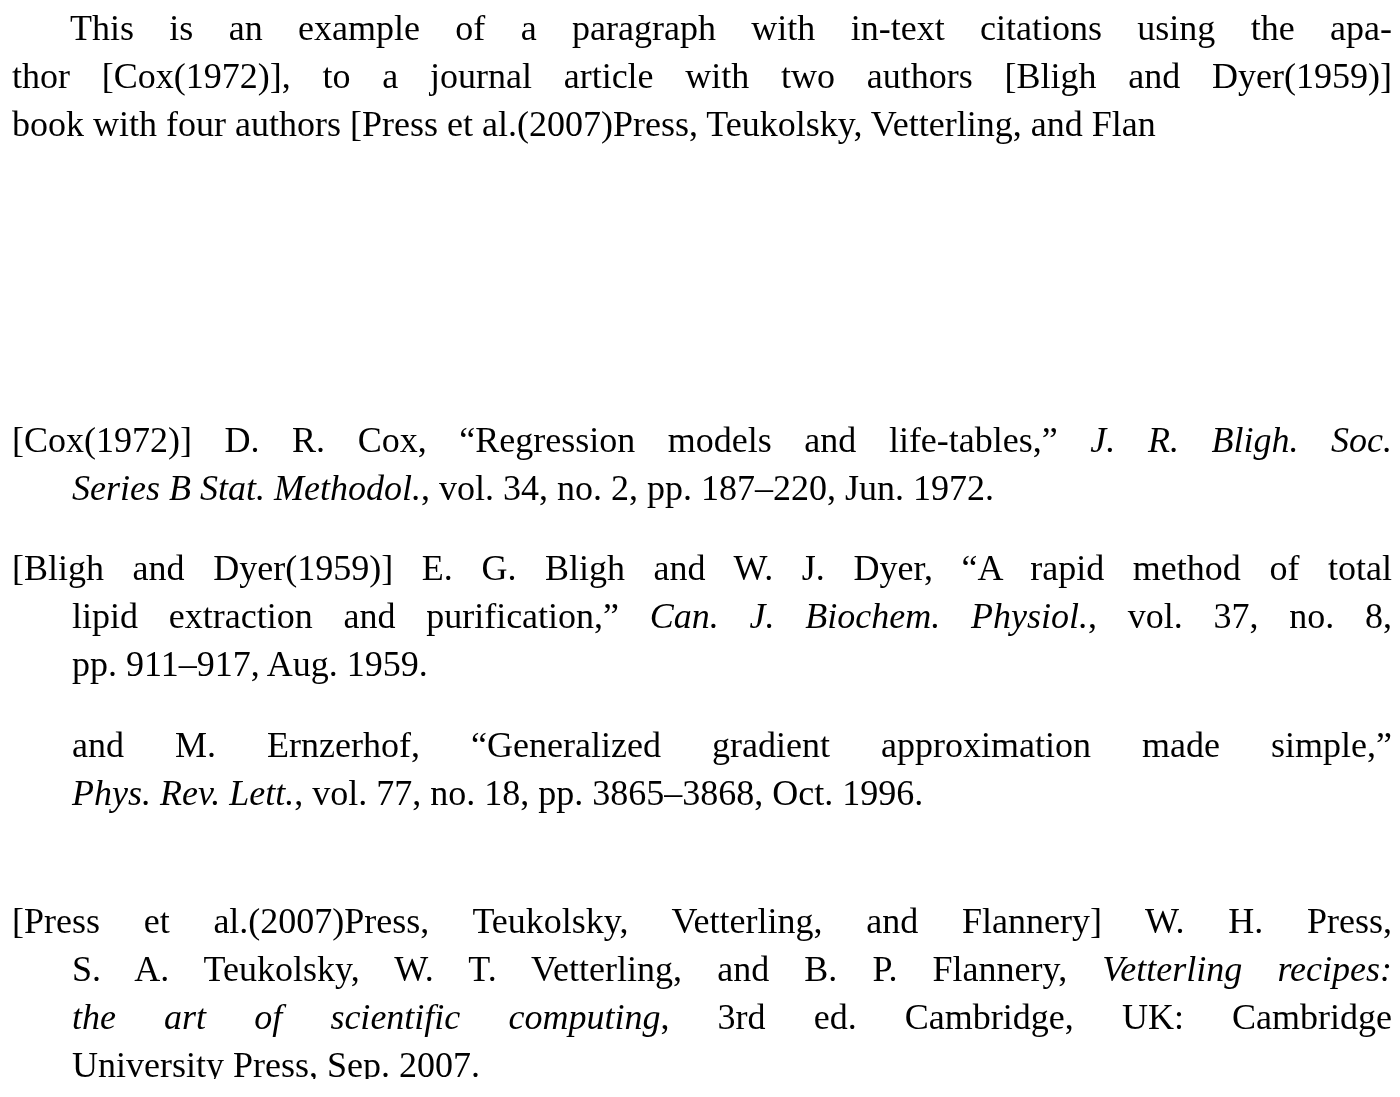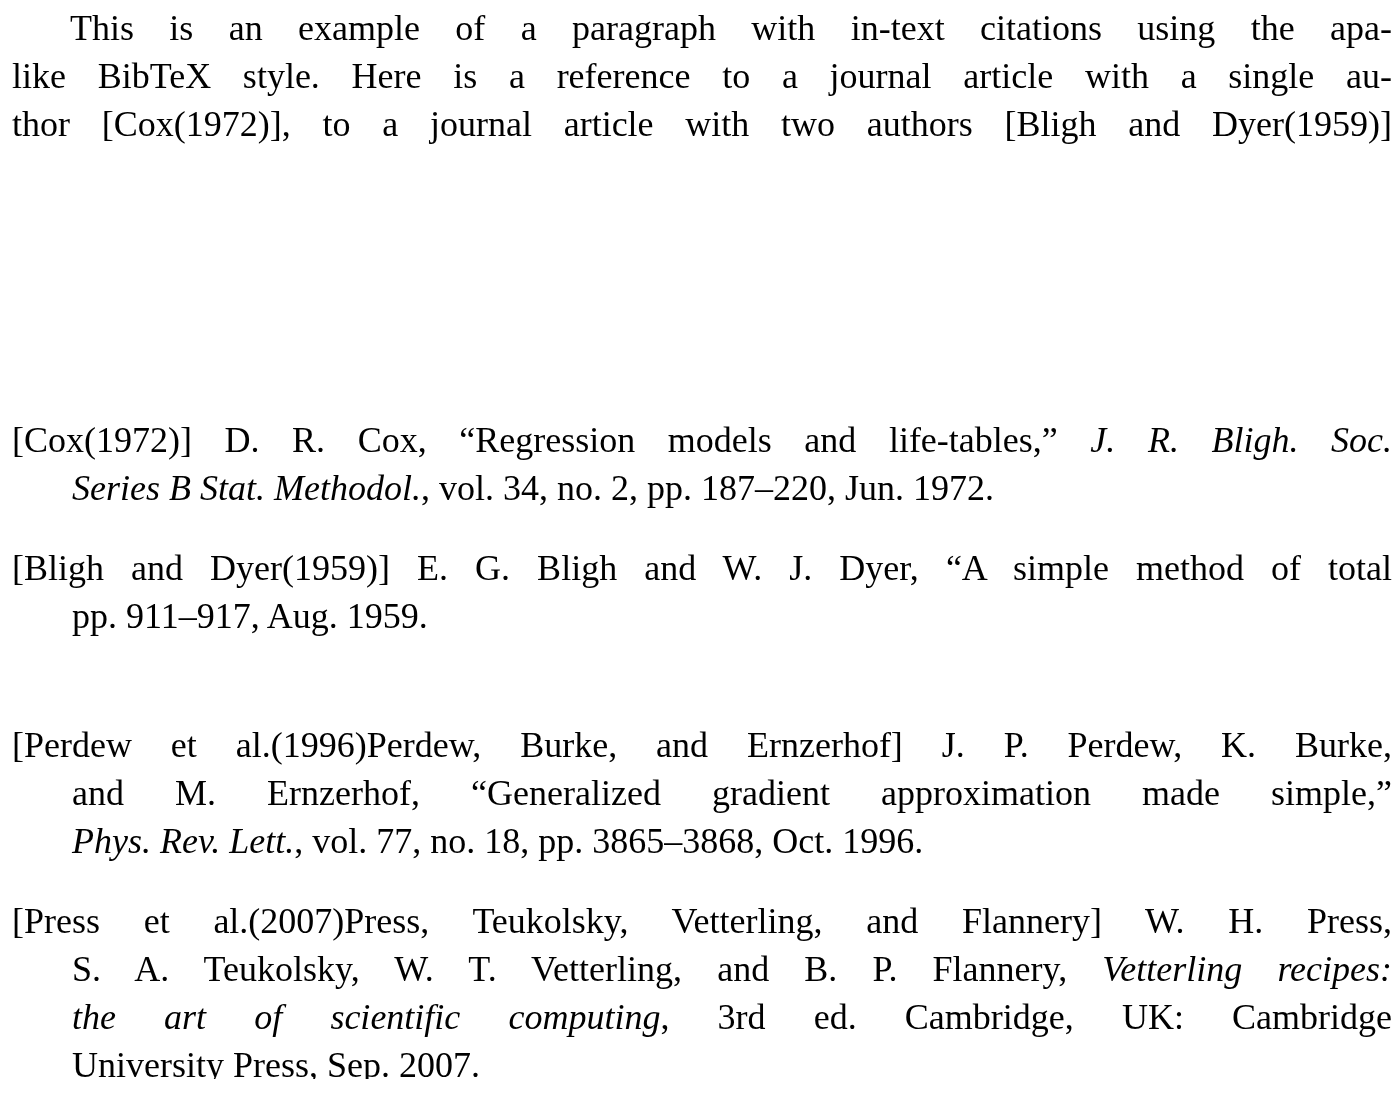--- a/index.html
+++ b/index.html
@@ -77,38 +77,38 @@
     .bib-label { }
     .it { font-style: italic; }
   </style>
 </head>
 <body>
 
 <div class="page">
 
   <div class="paragraph">
     <span class="para-line first">This is an example of a paragraph with in-text citations using the apa-</span>
-    <span class="para-line">like BibTeX style.  Here is a reference to a journal article with a single au-</span>
     <span class="para-line">thor [Cox(1972)], to a journal article with two authors [Bligh and Dyer(1959)]</span>
+    <span class="para-line last">book with four authors [Press et al.(2007)Press, Teukolsky, Vetterling, and Flan</span>
   </div>
 
   <div class="bibliography">
 
     <div class="bib-entry" style="top:416px;">
       <span class="bib-line"><span class="bib-label">[Cox(1972)]</span><span> D. R. Cox, “Regression models and life-tables,” </span><span class="it">J. R. Bligh. Soc.</span></span>
       <span class="bib-line cont end"><span class="it">Series B Stat. Methodol.</span><span>, vol. 34, no. 2, pp. 187–220, Jun. 1972.</span></span>
     </div>
 
     <div class="bib-entry" style="top:544px;">
-      <span class="bib-line"><span class="bib-label">[Bligh and Dyer(1959)]</span><span> E. G. Bligh and W. J. Dyer, “A simple method of total</span></span>
+      <span class="bib-line"><span class="bib-label">[Bligh and Dyer(1959)]</span><span> E. G. Bligh and W. J. Dyer, “A rapid method of total</span></span>
+      <span class="bib-line cont"><span>lipid extraction and purification,” </span><span class="it">Can. J. Biochem. Physiol.</span><span>, vol. 37, no. 8,</span></span>
       <span class="bib-line cont end"><span>pp. 911–917, Aug. 1959.</span></span>
     </div>
 
     <div class="bib-entry" style="top:721px;">
-      <span class="bib-line"><span class="bib-label">[Perdew et al.(1996)Perdew, Burke, and Ernzerhof]</span><span> J. P. Perdew, K. Burke,</span></span>
       <span class="bib-line cont"><span>and M. Ernzerhof, “Generalized gradient approximation made simple,”</span></span>
       <span class="bib-line cont end"><span class="it">Phys. Rev. Lett.</span><span>, vol. 77, no. 18, pp. 3865–3868, Oct. 1996.</span></span>
     </div>
 
     <div class="bib-entry" style="top:897px;">
       <span class="bib-line"><span class="bib-label">[Press et al.(2007)Press, Teukolsky, Vetterling, and Flannery]</span><span> W. H. Press,</span></span>
       <span class="bib-line cont"><span>S. A. Teukolsky, W. T. Vetterling, and B. P. Flannery, </span><span class="it">Vetterling recipes:</span></span>
       <span class="bib-line cont"><span class="it">the art of scientific computing</span><span>, 3rd ed.  Cambridge, UK: Cambridge</span></span>
       <span class="bib-line cont end"><span>University Press, Sep. 2007.</span></span>
     </div>

